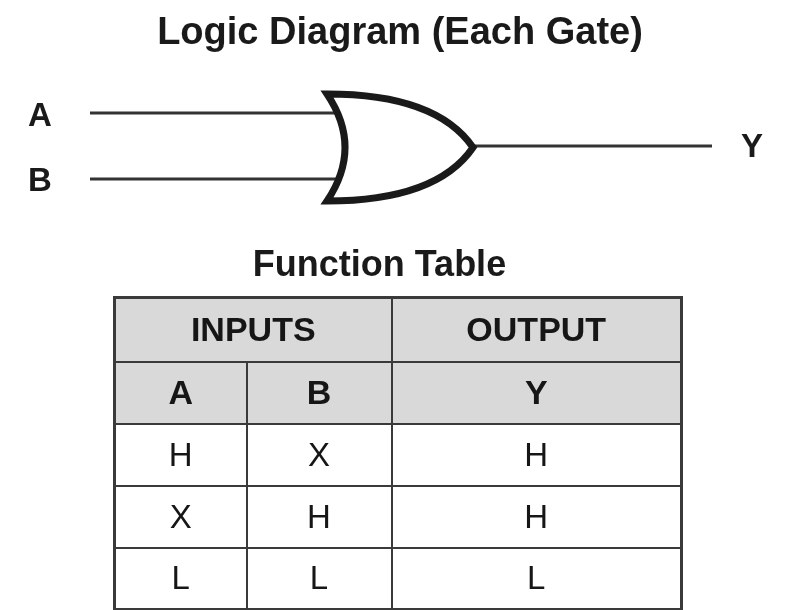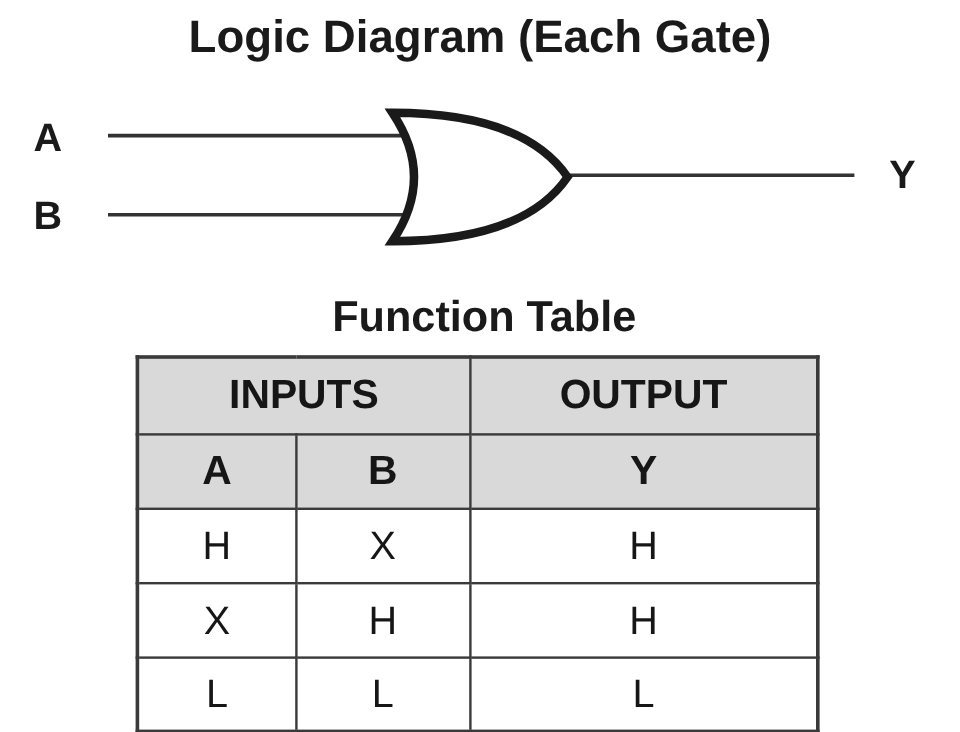--- a/index.html
+++ b/index.html
@@ -12,21 +12,21 @@
     font-size:38px;font-weight:bold;letter-spacing:0px;
   }
   .gate-svg{position:absolute;top:0;left:0;pointer-events:none;}
   .wire-label{
     position:absolute;font-size:33px;font-weight:bold;line-height:1;
   }
   .lbl-a{left:28px;top:98px;}
   .lbl-b{left:28px;top:163px;}
   .lbl-y{left:741px;top:129px;}
   .table-title{
-    position:absolute;top:243px;left:120px;width:567px;text-align:center;
+    position:absolute;top:243px;left:96px;width:567px;text-align:center;
     font-size:36px;font-weight:bold;
   }
   table.func{
     position:absolute;left:113px;top:296px;width:567px;
     border-collapse:collapse;table-layout:fixed;
     border:3px solid #3a3a3a;
   }
   table.func th, table.func td{
     border:2px solid #3a3a3a;text-align:center;vertical-align:middle;
     padding:0;color:#161616;

